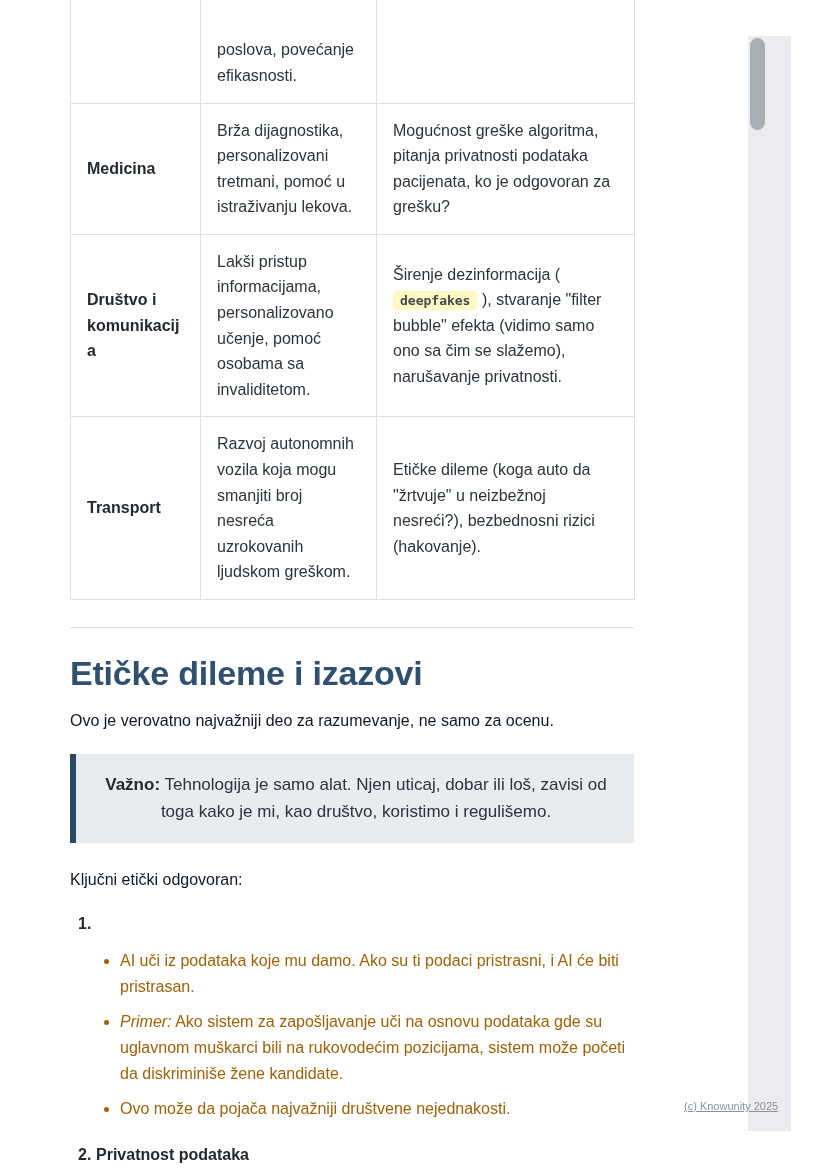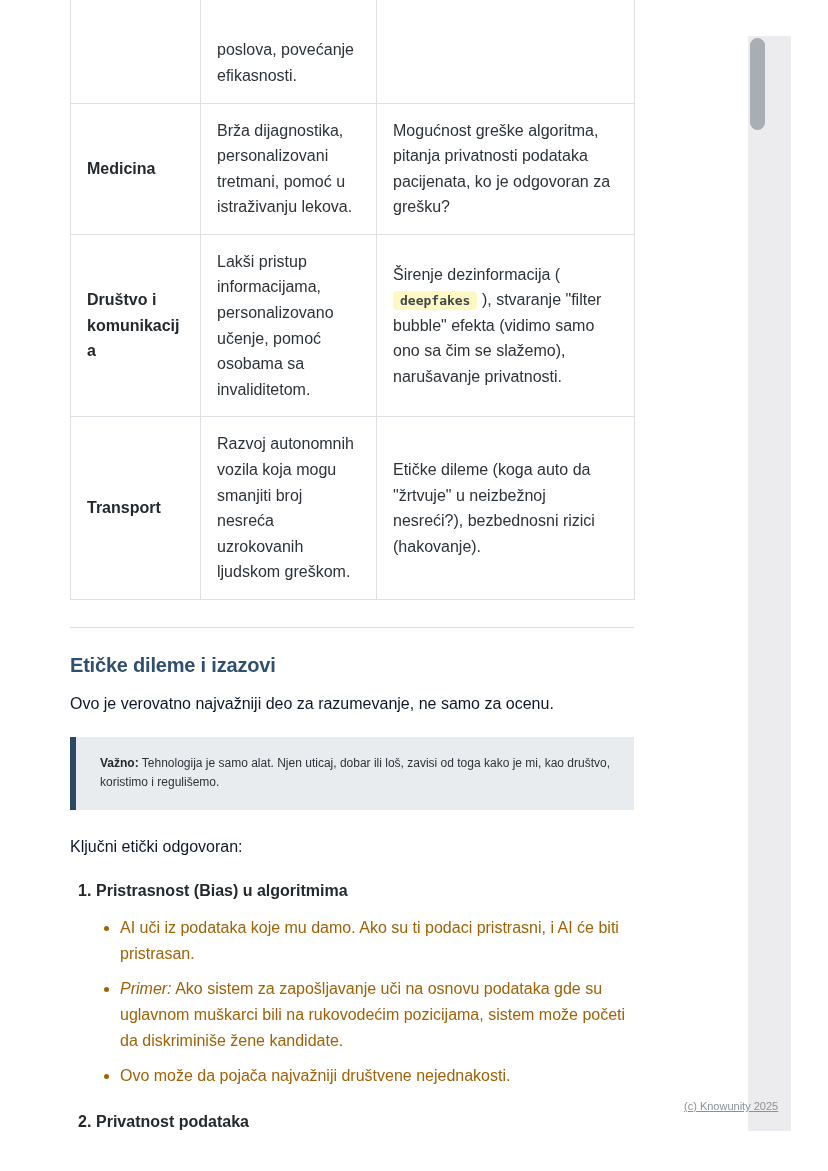--- a/index.html
+++ b/index.html
@@ -27,35 +27,35 @@
     font-size: 13px; font-weight: 700;
     background: #fef9c3; color: #40474e;
     padding: 2px 7px; border-radius: 4px;
     white-space: nowrap;
   }
 
   hr.divider { border: none; border-top: 1px solid #d9dde1; margin: 27px 0 0 0; }
 
   h2.section-heading {
     margin: 25px 0 14px 0;
-    font-size: 20px; line-height: 1.2; font-weight: 700;
+    font-size: 34px; line-height: 1.2; font-weight: 700;
     color: #30506f; letter-spacing: -0.2px;
   }
 
   p.body-p { font-size: 16px; line-height: 1.62; color: #0f172a; }
   p.intro { margin: 0 0 20px 0; }
   p.lead  { margin: 0 0 18px 0; }
 
   .callout {
     background: #e9ecef;
     border-left: 6px solid #2b4764;
     padding: 17px 22px 17px 24px;
     margin: 0 0 24px 0;
   }
-  .callout p { font-size: 12px; line-height: 1.62; }
+  .callout p { font-size: 17px; line-height: 1.62; text-align: center; }
   .callout strong { font-weight: 700; color: #24292e; }
 
   .olist { margin-top: 0; }
   .oitem { margin-bottom: 20px; }
   .orow { display: flex; font-size: 16px; line-height: 1.6; padding-left: 8px; }
   .onum { width: 18px; flex: 0 0 auto; font-weight: 700; color: #24292e; }
   .otitle { font-weight: 700; color: #24292e; }
   ul.bullets { margin: 12px 0 0 0; padding-left: 50px; list-style: disc outside; }
   ul.bullets li { font-size: 16px; line-height: 1.6; margin-bottom: 10px; color: #a16207; }
   .lead-it { font-style: italic; }
@@ -114,21 +114,20 @@
     <p><strong>Važno:</strong><span> Tehnologija je samo alat. Njen uticaj, dobar ili loš, zavisi od toga kako je mi, kao društvo, koristimo i regulišemo.</span></p>
   </div>
 
   <p class="body-p lead">Ključni etički odgovoran:</p>
 
   <div class="olist">
 
     <div class="oitem">
       <div class="orow">
         <span class="onum">1.</span>
-        <span class="otitle">Pristrasnost (Bias) u algoritmima</span>
       </div>
       <ul class="bullets">
         <li><span>AI uči iz podataka koje mu damo. Ako su ti podaci pristrasni, i AI će biti pristrasan.</span></li>
         <li><em class="lead-it">Primer:</em><span> Ako sistem za zapošljavanje uči na osnovu podataka gde su uglavnom muškarci bili na rukovodećim pozicijama, sistem može početi da diskriminiše žene kandidate.</span></li>
         <li><span>Ovo može da pojača najvažniji društvene nejednakosti.</span></li>
       </ul>
     </div>
 
     <div class="oitem">
       <div class="orow">

